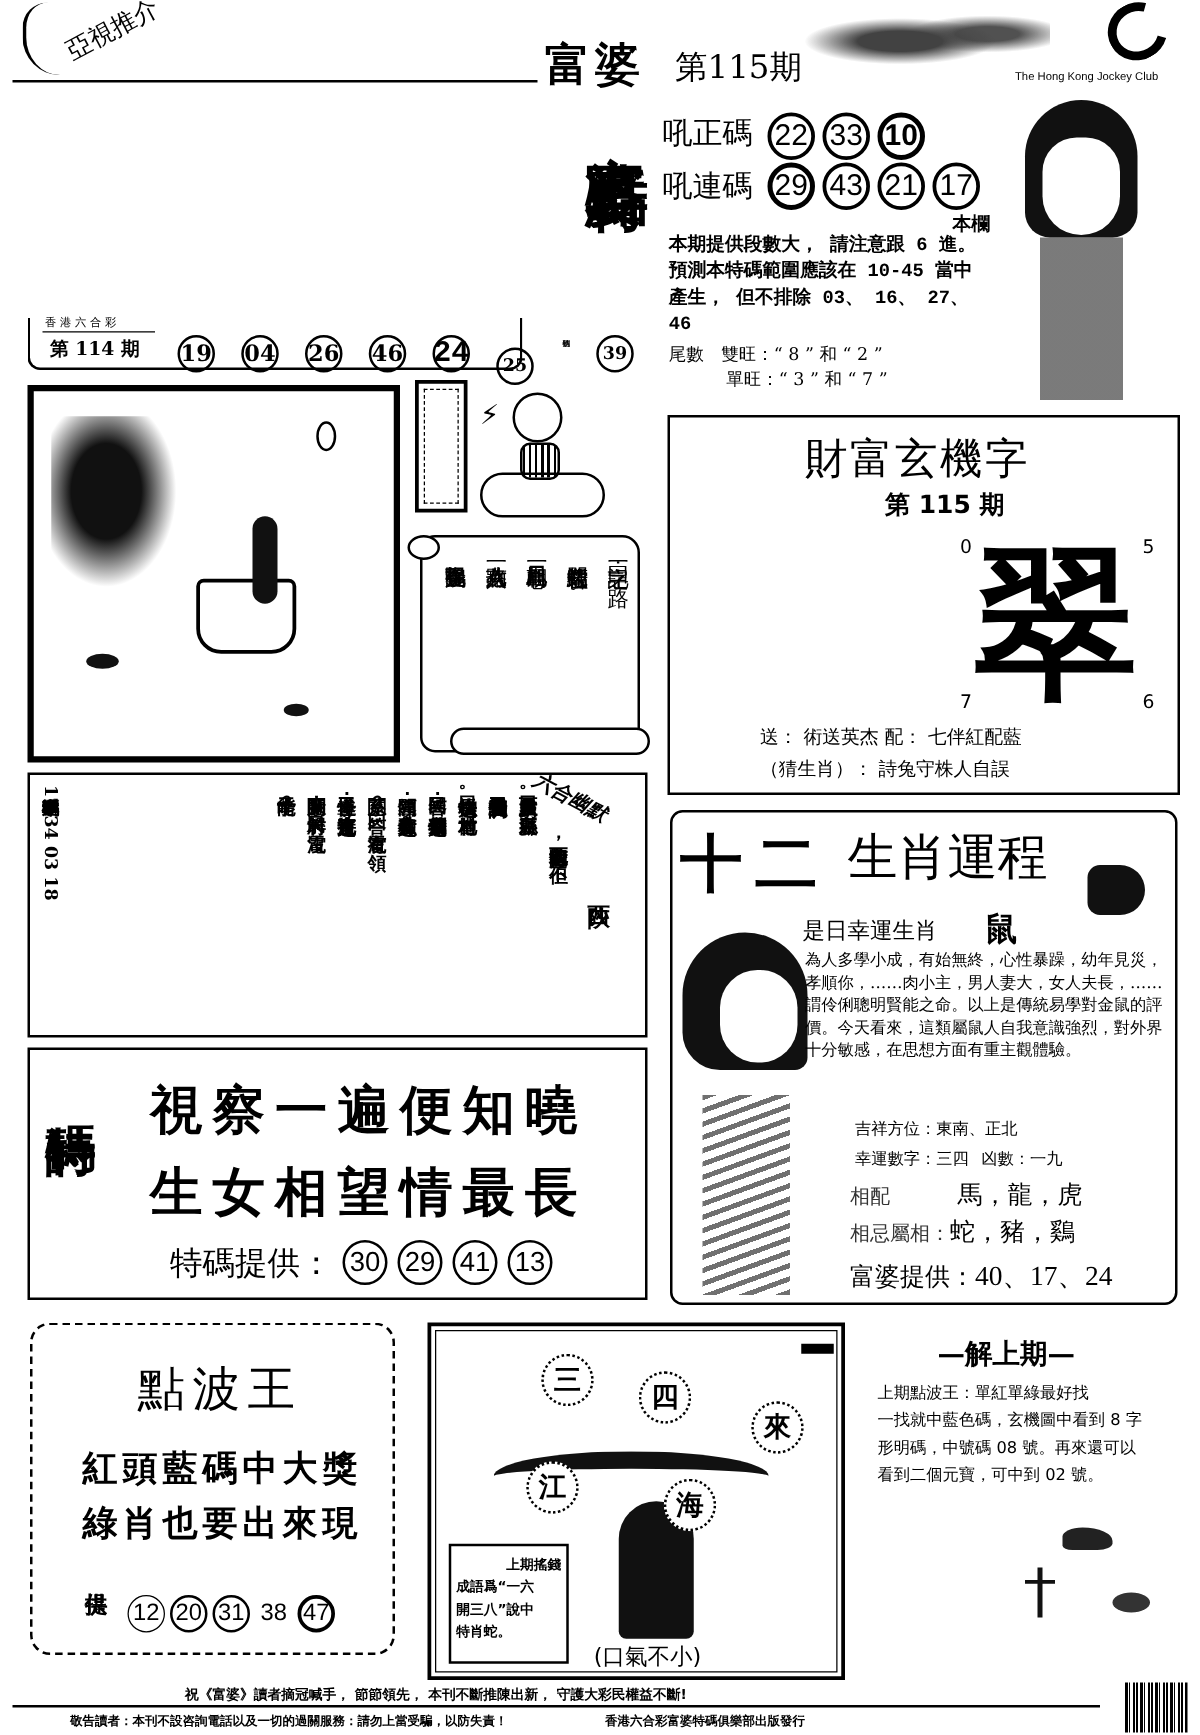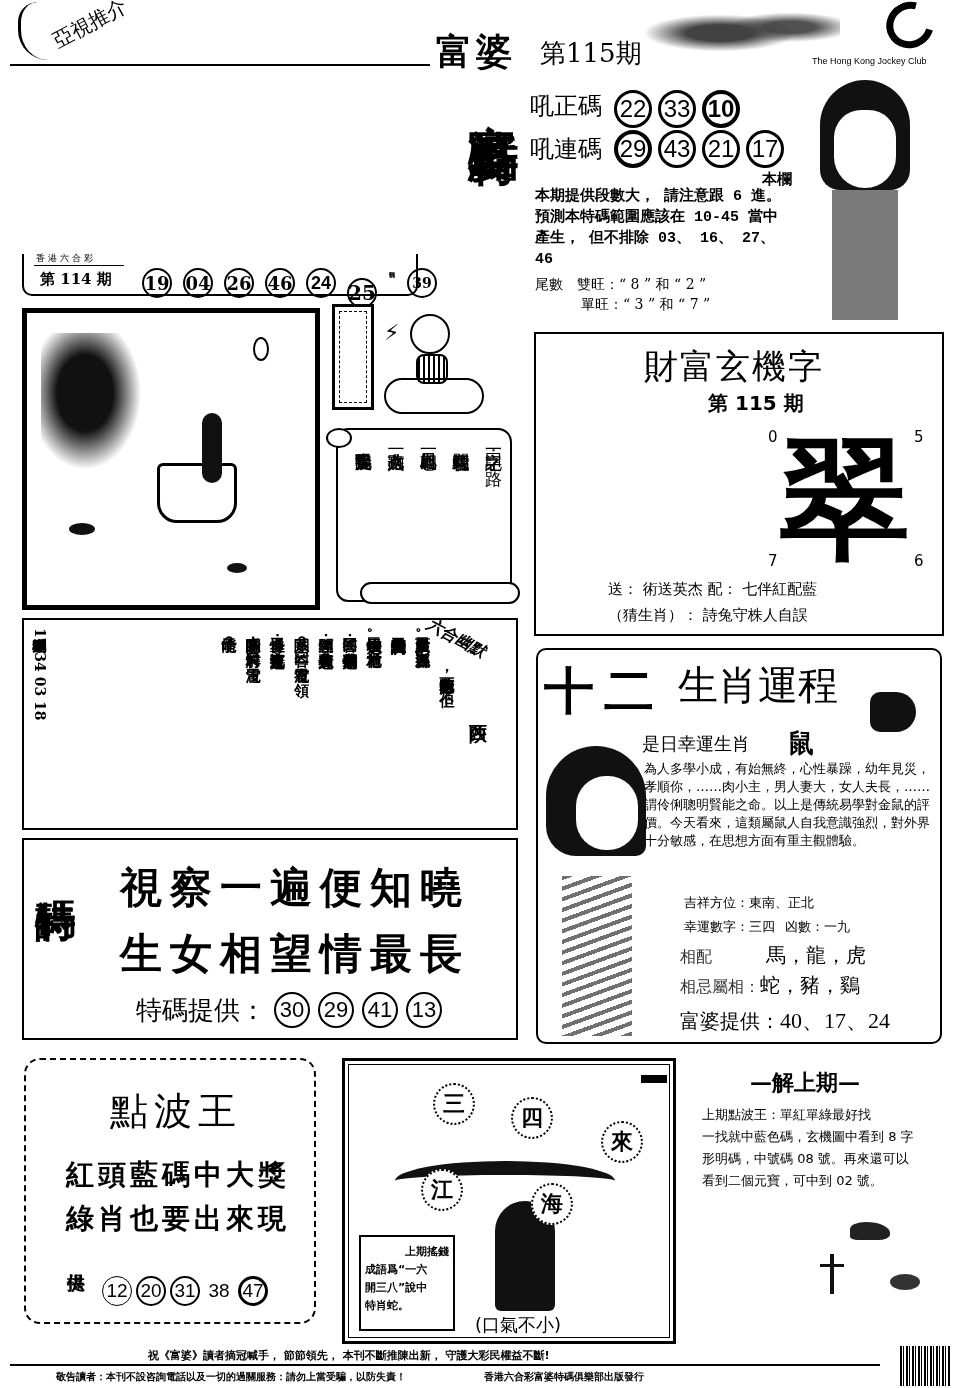--- a/index.html
+++ b/index.html
@@ -59,27 +59,27 @@
 <div class="abs" style="left:790px;top:80px;width:150px;height:240px;">
   <div class="abs" style="left:30px;top:0;width:90px;height:110px;background:#111;border-radius:45px 45px 20px 20px;"></div>
   <div class="abs" style="left:44px;top:30px;width:62px;height:78px;background:#fff;border-radius:30px 30px 34px 34px;"></div>
   <div class="abs" style="left:20px;top:110px;width:110px;height:130px;background:linear-gradient(90deg,#fff 0 20%,#222 20% 80%,#fff 80%);opacity:0.6;"></div>
 </div>
 
 <div class="rbox" style="left:22px;top:254px;width:396px;height:42px;border-top:none;border-radius:0 0 10px 10px;">
   <div class="abs" style="left:12px;top:-2px;font-size:9px;letter-spacing:3px;">香港六合彩</div>
   <div class="hline" style="left:10px;top:11px;width:90px;height:1px;"></div>
   <div class="abs serif" style="left:16px;top:16px;font-size:15px;font-weight:bold;">第 114 期</div>
-  <div class="abs" style="left:118px;top:4px;display:flex;gap:11px;align-items:center;">
+  <div class="abs" style="left:118px;top:4px;display:flex;gap:21px;align-items:center;">
     <span class="ball serif" style="width:30px;height:30px;font-size:18px;font-weight:bold;font-family:'DejaVu Serif',serif;">19</span>
     <span class="ball serif" style="width:30px;height:30px;font-size:18px;font-weight:bold;font-family:'DejaVu Serif',serif;">04</span>
     <span class="ball serif" style="width:30px;height:30px;font-size:18px;font-weight:bold;font-family:'DejaVu Serif',serif;">26</span>
     <span class="ball serif" style="width:30px;height:30px;font-size:18px;font-weight:bold;font-family:'DejaVu Serif',serif;">46</span>
-    <span class="ball serif" style="width:30px;height:30px;font-size:18px;font-weight:bold;font-family:Liberation Sans, sans-serif;">24</span>
-    <span class="ball serif" style="width:30px;height:30px;font-size:20px;font-weight:bold;font-family:'DejaVu Serif',serif;margin-top:20px;">25</span>
+    <span class="ball serif" style="width:30px;height:30px;font-size:24px;font-weight:bold;font-family:Liberation Mono, monospace;">24</span>
+    <span class="ball serif" style="width:30px;height:30px;font-size:14px;font-weight:bold;font-family:'DejaVu Serif',serif;margin-top:20px;">25</span>
     <span class="vtext" style="font-size:6px;line-height:8px;height:32px;">特別號碼</span>
     <span class="ball serif" style="width:30px;height:30px;font-size:14px;font-weight:bold;font-family:'DejaVu Serif',serif;text-align:right;">39</span>
   </div>
 </div>
 
 <div class="box" style="left:22px;top:308px;width:298px;height:302px;border-width:5px;">
   <div class="abs" style="left:226px;top:24px;width:16px;height:24px;border:2px solid #000;border-radius:50%;"></div>
   <div class="abs" style="left:14px;top:20px;width:110px;height:150px;background:radial-gradient(ellipse at 40% 40%,#111 0 30%,transparent 60%);"></div>
   <div class="abs" style="left:130px;top:150px;width:80px;height:60px;border:3px solid #000;border-radius:6px 6px 20px 20px;"></div>
   <div class="abs" style="left:175px;top:100px;width:20px;height:70px;background:#111;border-radius:10px;"></div>

